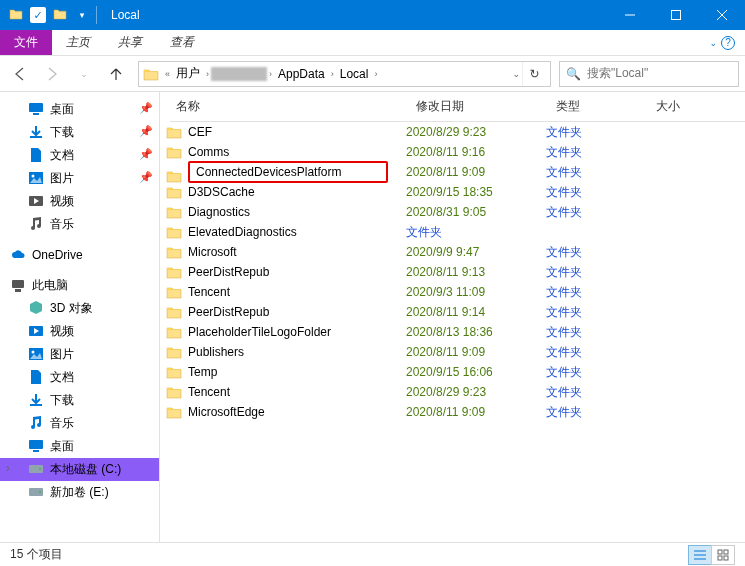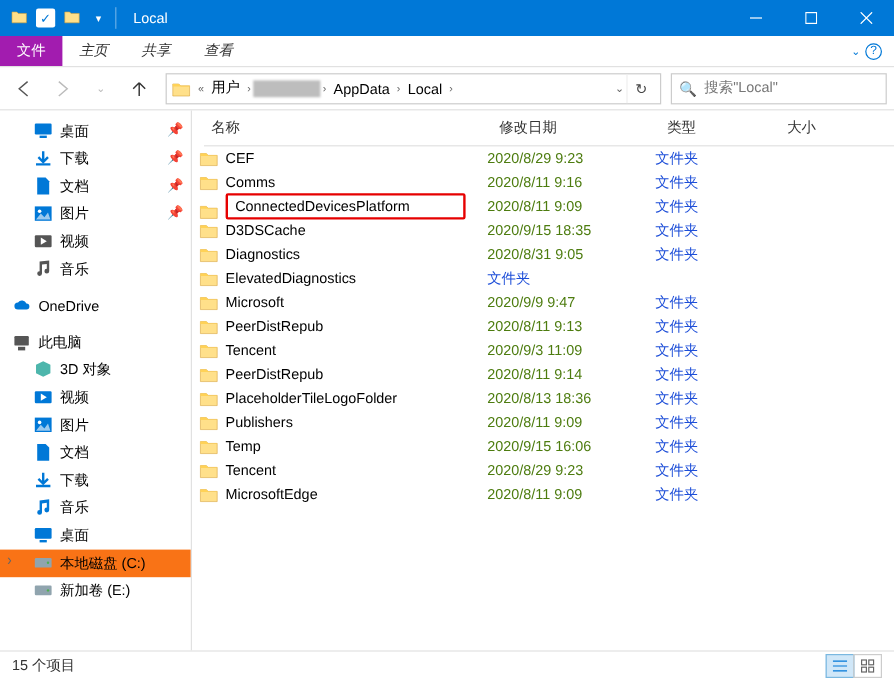--- a/index.html
+++ b/index.html
@@ -36,21 +36,21 @@
   .crumb.redacted { display:inline-block; width:56px; height:14px; background:#bdbdbd; filter: blur(1px); }
 
   
   .body { display: flex; height: calc(566px - 30px - 26px - 36px - 24px); }
   .sidebar { width: 160px; border-right: 1px solid #e1e1e1; overflow-y: auto; padding: 6px 0; position: relative; }
   .sidebar::-webkit-scrollbar { width: 16px; }
   .sidebar::-webkit-scrollbar-thumb { background: #c1c1c1; border: 3px solid #fff; }
   .tree-header { display: flex; align-items: center; padding: 3px 4px 3px 10px; gap: 6px; position: relative; }
   .tree-header.accent { color: #0078d7; }
   .tree-item { display: flex; align-items: flex-start; padding: 3px 4px 3px 28px; gap: 6px; position: relative; }
-  .tree-item.selected { background: #f97316; }
+  .tree-item.selected { background: #8b5cf6; }
   .tree-item.selected:before { content:"›"; position:absolute; left:6px; color:#666; font-size:11px; transform:scaleY(1.2);}
   .pin { position: absolute; right: 6px; top: 4px; color: #666; font-size: 11px; }
   .tree-ico { width: 16px; height: 16px; display:flex; align-items:center; justify-content:center; font-size: 14px; }
 
   .filepane { flex: 1; display: flex; flex-direction: column; overflow: hidden; }
   .columns { display: flex; border-bottom: 1px solid #e1e1e1; padding: 6px 0 6px 6px; color: #333; margin-left: 10px; }
   .col-name { width: 240px; }
   .col-date { width: 140px; }
   .col-type { width: 100px; }
   .col-size { flex: 1; }

